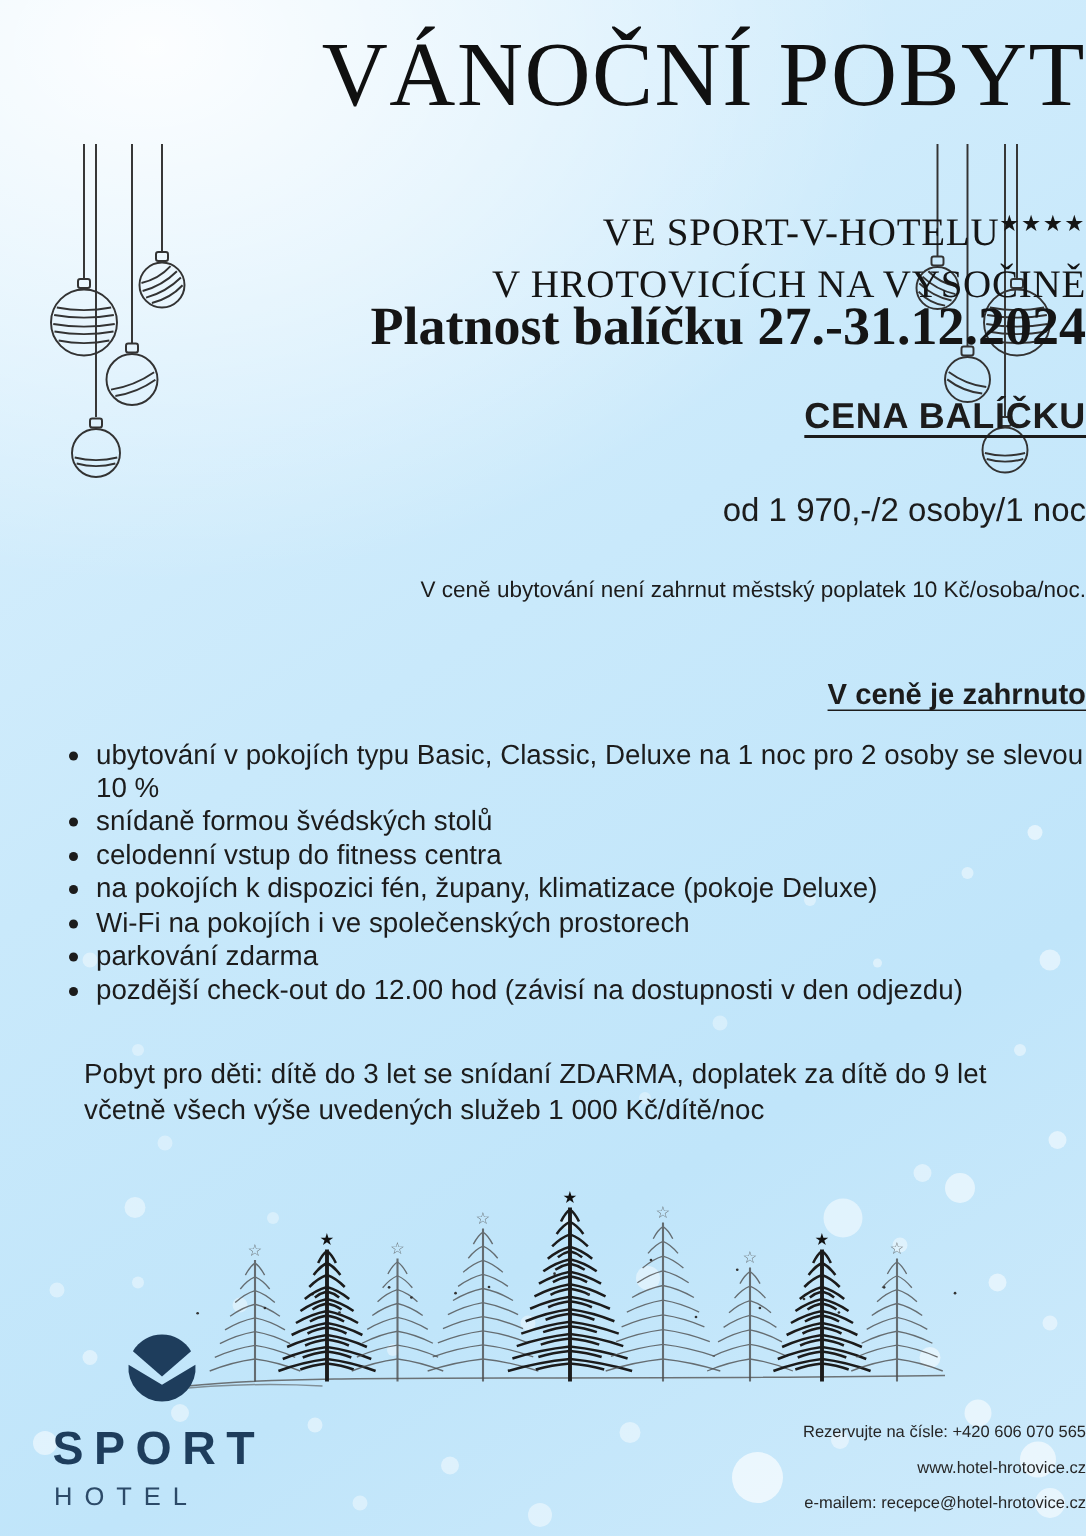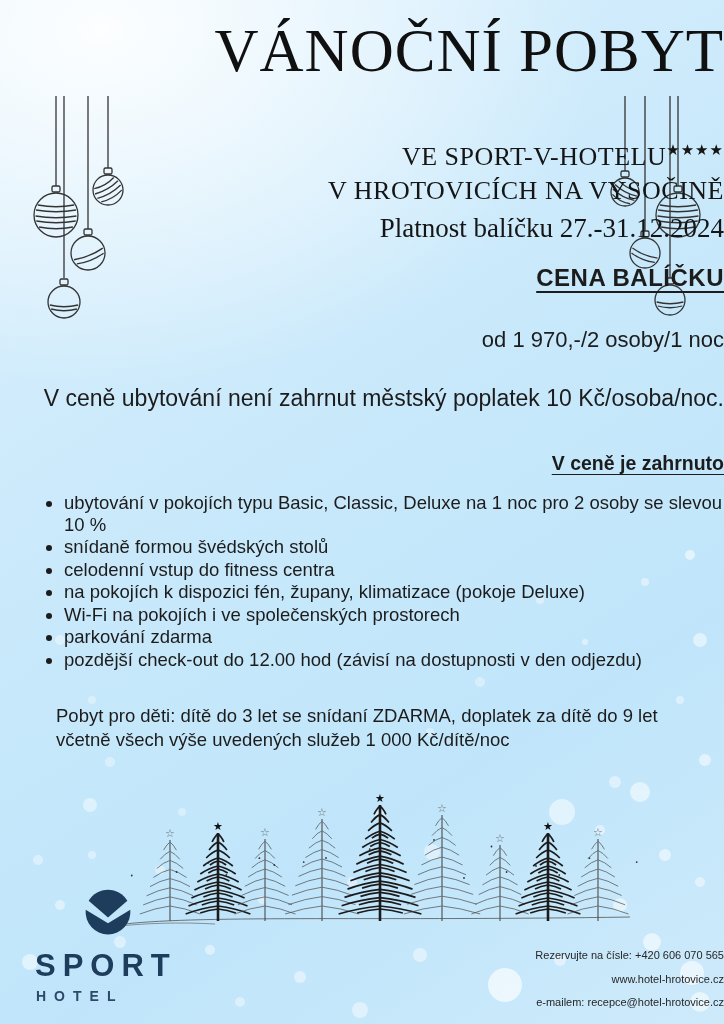--- a/index.html
+++ b/index.html
@@ -14,37 +14,37 @@
   #snow-layer{z-index:1;}
   .art{position:absolute;z-index:2;}
   .txt{position:absolute;z-index:3;}
   .center{width:100%;text-align:right;left:0;}
 
   .title{top:16px;font-family:"Liberation Serif",serif;font-weight:400;
          font-size:61px;letter-spacing:1px;color:#101010;margin:0;}
   .subtitle{top:133px;font-family:"Liberation Serif",serif;font-size:26px;
             line-height:34px;letter-spacing:.5px;color:#151515;}
   .stars{font-size:15px;vertical-align:super;letter-spacing:1px;}
-  .validity{top:213px;font-family:"Liberation Serif",serif;font-size:27px;color:#151515;}
+  .validity{top:196px;font-family:"Liberation Serif",serif;font-size:36px;color:#151515;font-weight:bold;}
   .price-heading{top:264px;font-size:24px;font-weight:700;text-decoration:underline;
                  text-underline-offset:5px;letter-spacing:.5px;}
   .price{top:327px;font-size:22px;}
-  .tax-note{top:385px;font-size:23px;}
+  .tax-note{top:385px;font-size:15px;}
   .included-heading{top:452px;font-size:19.5px;font-weight:700;text-decoration:underline;
                     text-underline-offset:4px;}
   .included-list{top:492px;left:38px;width:662px;margin:0;padding-left:26px;
                  font-size:18.5px;line-height:21.5px;}
   .included-list li{margin:0 0 1px 0;}
   .children-note{top:704px;left:56px;width:628px;font-size:18.5px;line-height:24px;}
 
   .logo-block{left:28px;top:884px;width:160px;text-align:left;z-index:4;}
   .logo-mark{display:block;margin:0 auto;}
   .logo-brand{display:block;margin-top:8px;font-size:31px;font-weight:700;
               letter-spacing:7px;padding-left:7px;color:#1e3d5c;}
-  .logo-sub{display:block;margin-top:4px;font-size:14px;font-weight:700;
+  .logo-sub{display:block;margin-top:4px;font-size:17px;font-weight:400;
             letter-spacing:8px;padding-left:8px;color:#2c4a68;}
 
   .contact{top:944px;font-size:11px;line-height:23.5px;color:#262626;}
 </style>
 </head>
 <body>
 
 <div class="poster">
 
   <div id="snow-layer" class="layer">

